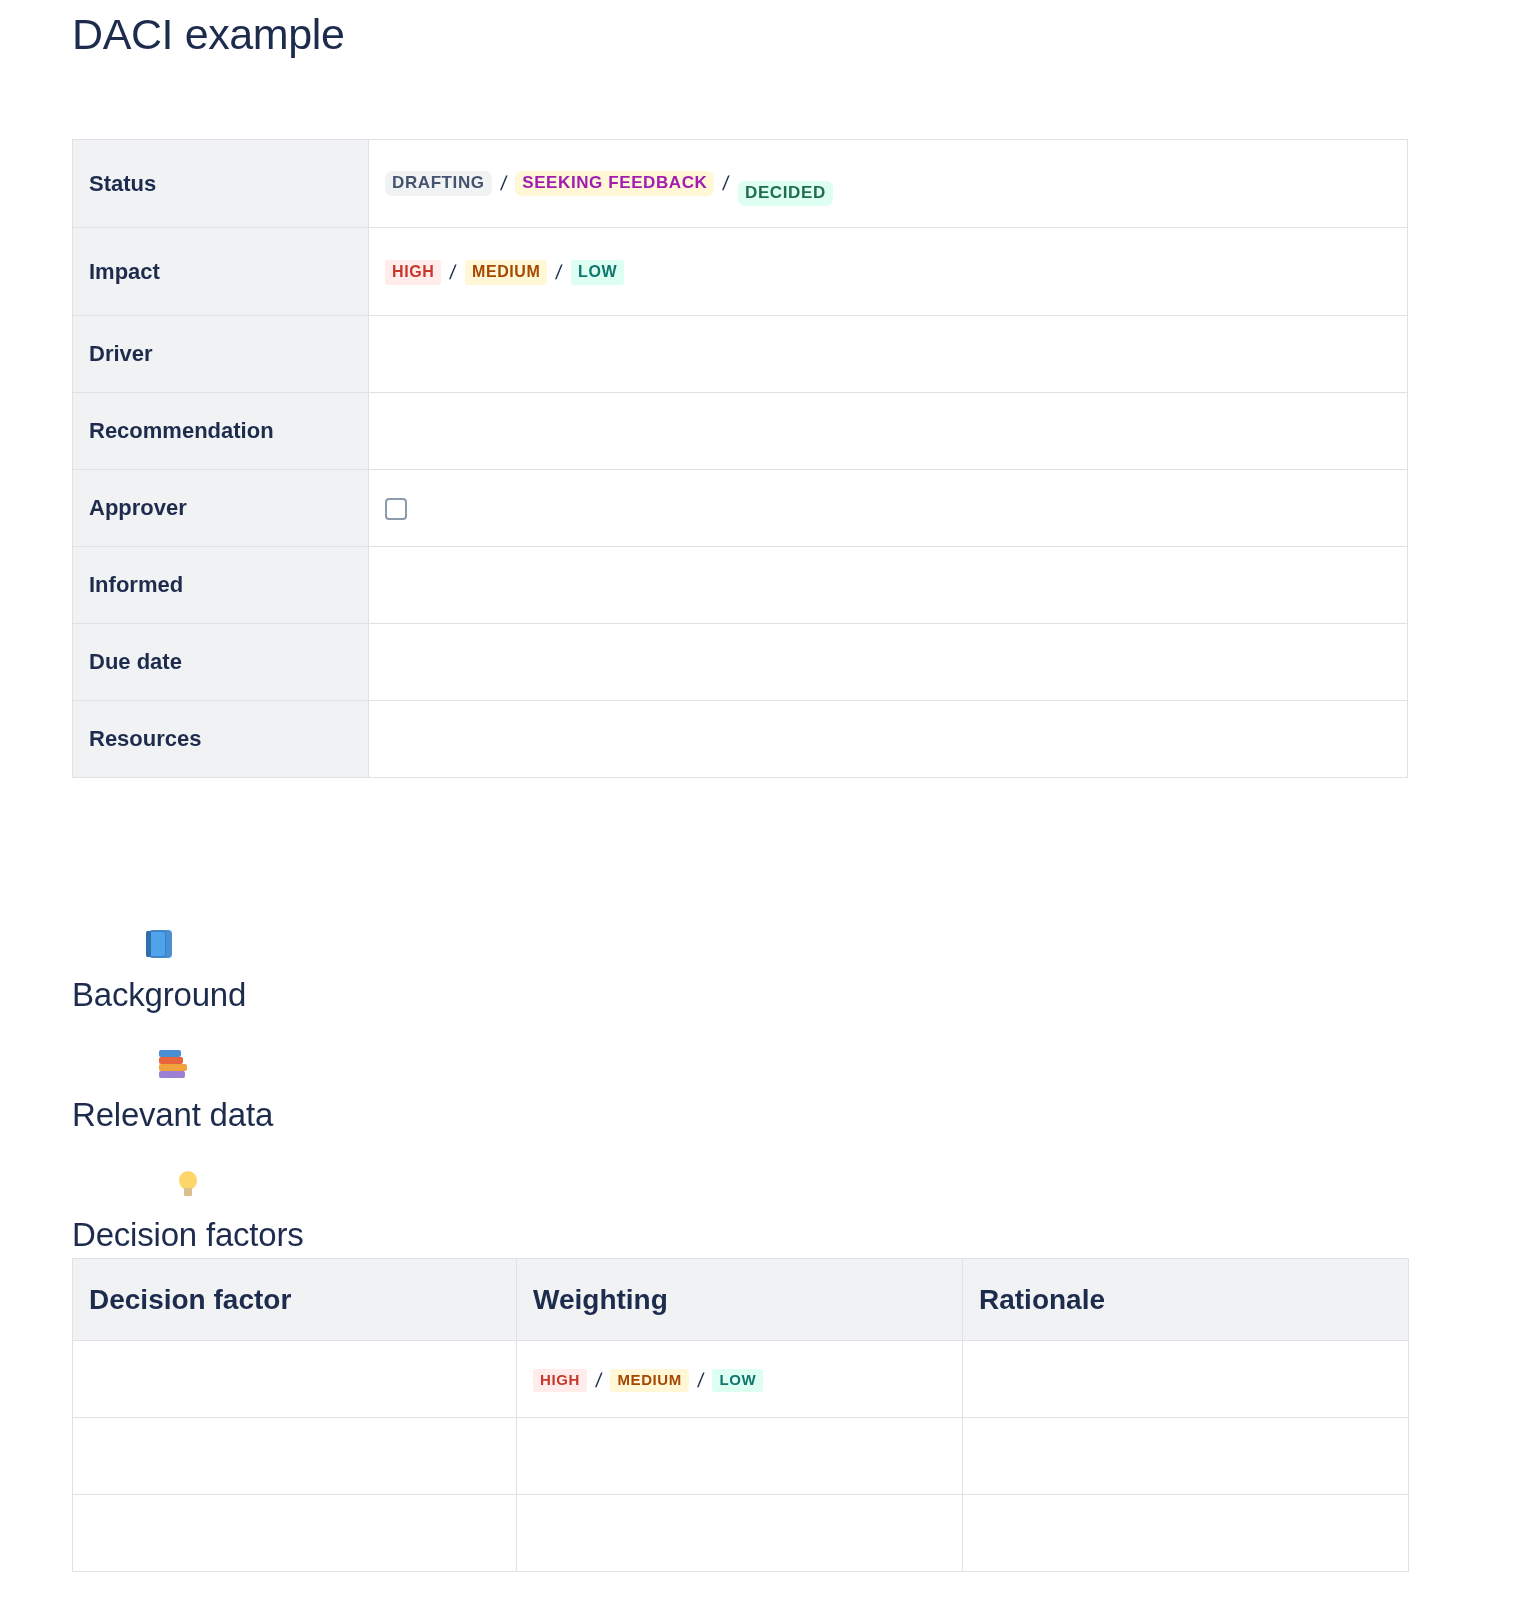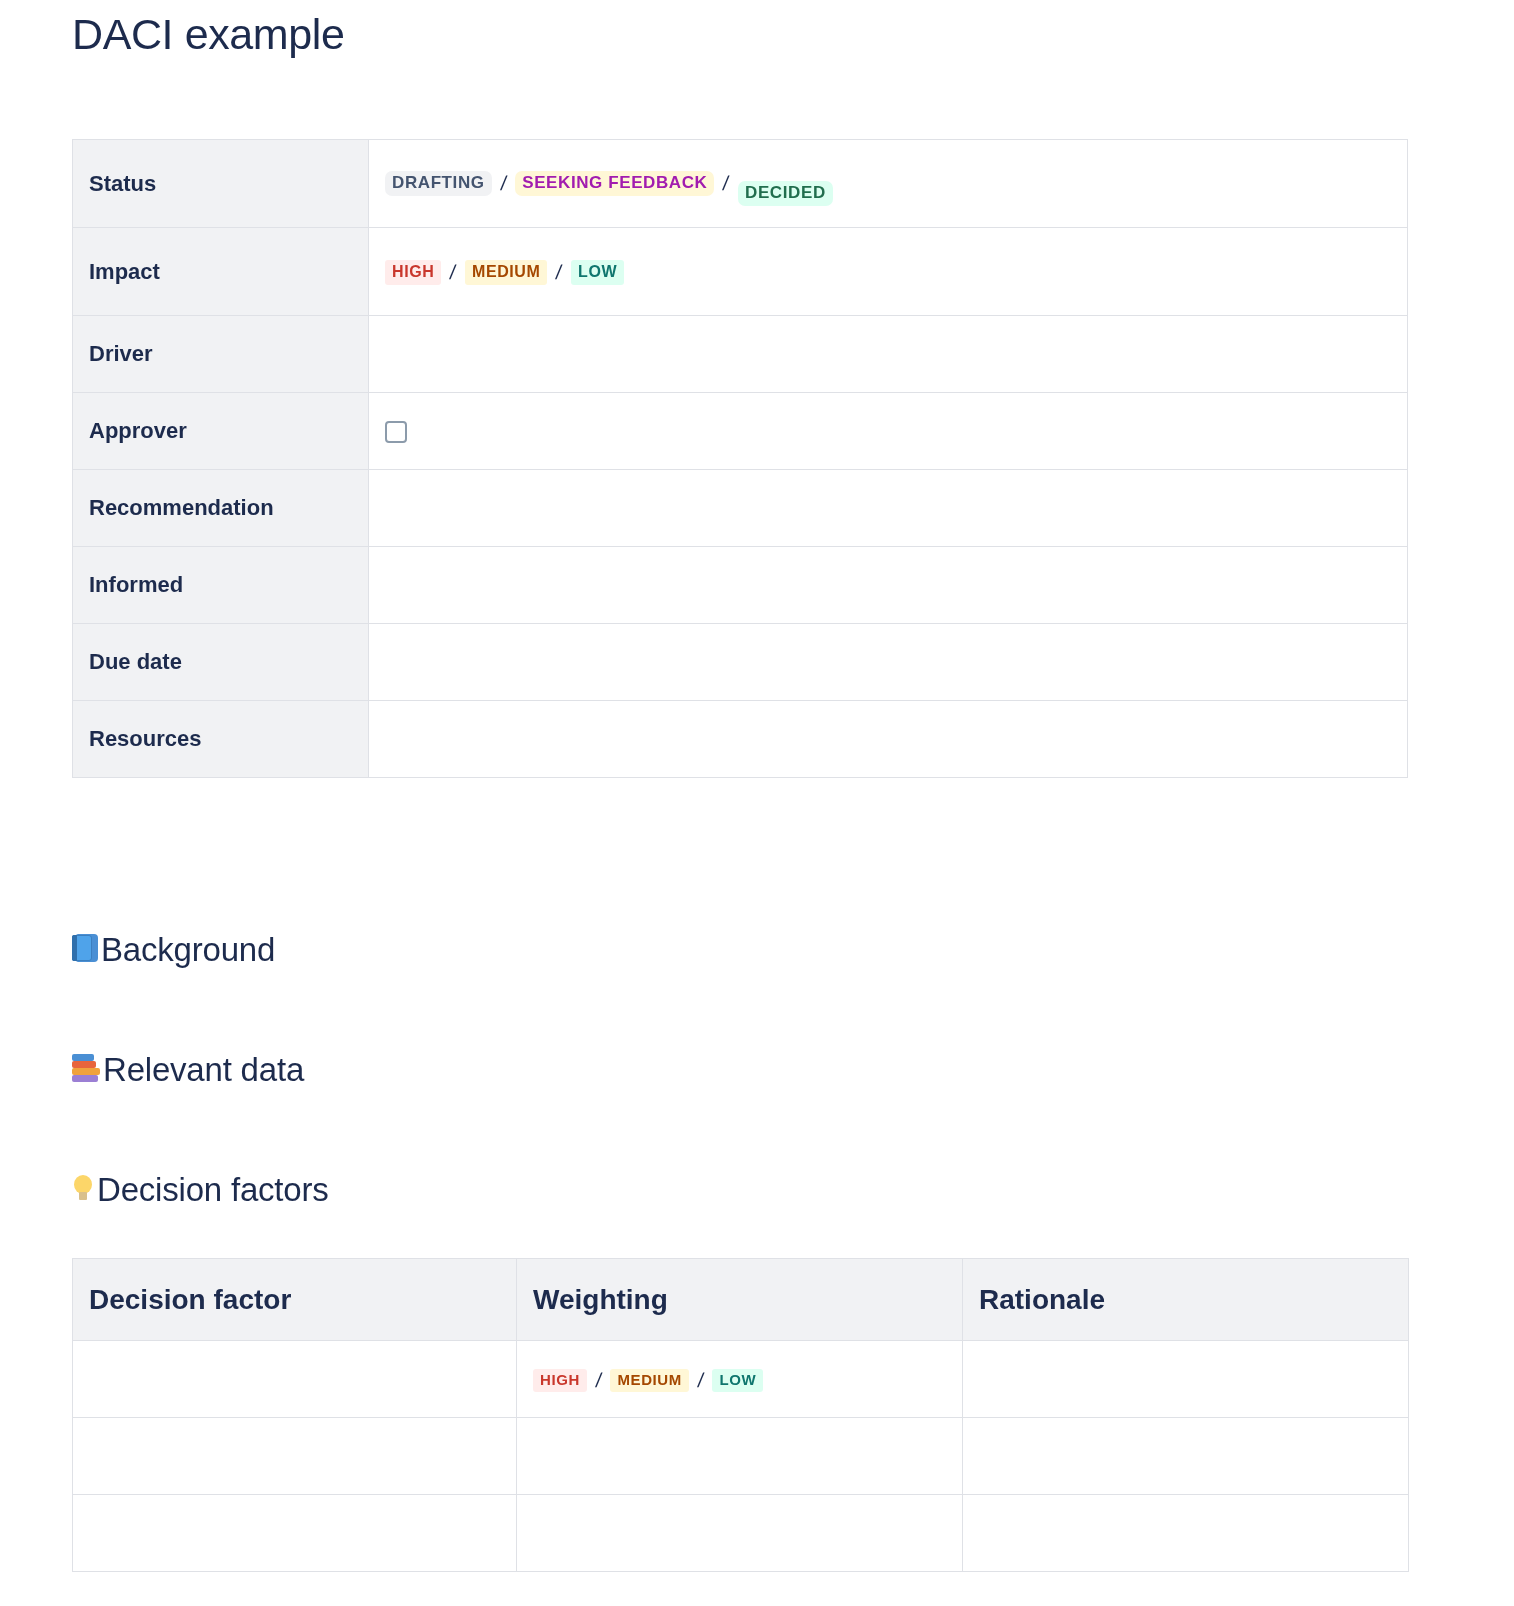--- a/index.html
+++ b/index.html
@@ -150,21 +150,22 @@
     left: 72px;
     margin: 0;
     font-size: 33px;
     line-height: 40px;
     font-weight: 400;
     letter-spacing: -0.2px;
     color: #1D2B4D;
     white-space: nowrap;
     display: flex;
     align-items: center;
-    gap: 3px;
+    gap: 12px;
+    flex-direction: column;
   }
   .section-heading .emoji {
     font-size: 28px;
     line-height: 1;
     display: inline-block;
   }
   #heading-background  { top: 930px; }
   #heading-relevant    { top: 1050px; }
   #heading-factors     { top: 1170px; }
 
@@ -252,29 +253,29 @@
           </span>
         </td>
       </tr>
 
       <tr class="row-h-norm">
         <td class="label-cell">Driver</td>
         <td class="value-cell"></td>
       </tr>
 
       <tr class="row-h-norm">
+        <td class="label-cell">Recommendation</td>
+        <td class="value-cell"></td>
+      </tr>
+
+      <tr class="row-h-norm">
         <td class="label-cell">Approver</td>
         <td class="value-cell">
           <span class="task-checkbox"></span>
         </td>
-      </tr>
-
-      <tr class="row-h-norm">
-        <td class="label-cell">Recommendation</td>
-        <td class="value-cell"></td>
       </tr>
 
 
       <tr class="row-h-norm">
         <td class="label-cell">Informed</td>
         <td class="value-cell"></td>
       </tr>
 
       <tr class="row-h-norm">
         <td class="label-cell">Due date</td>

